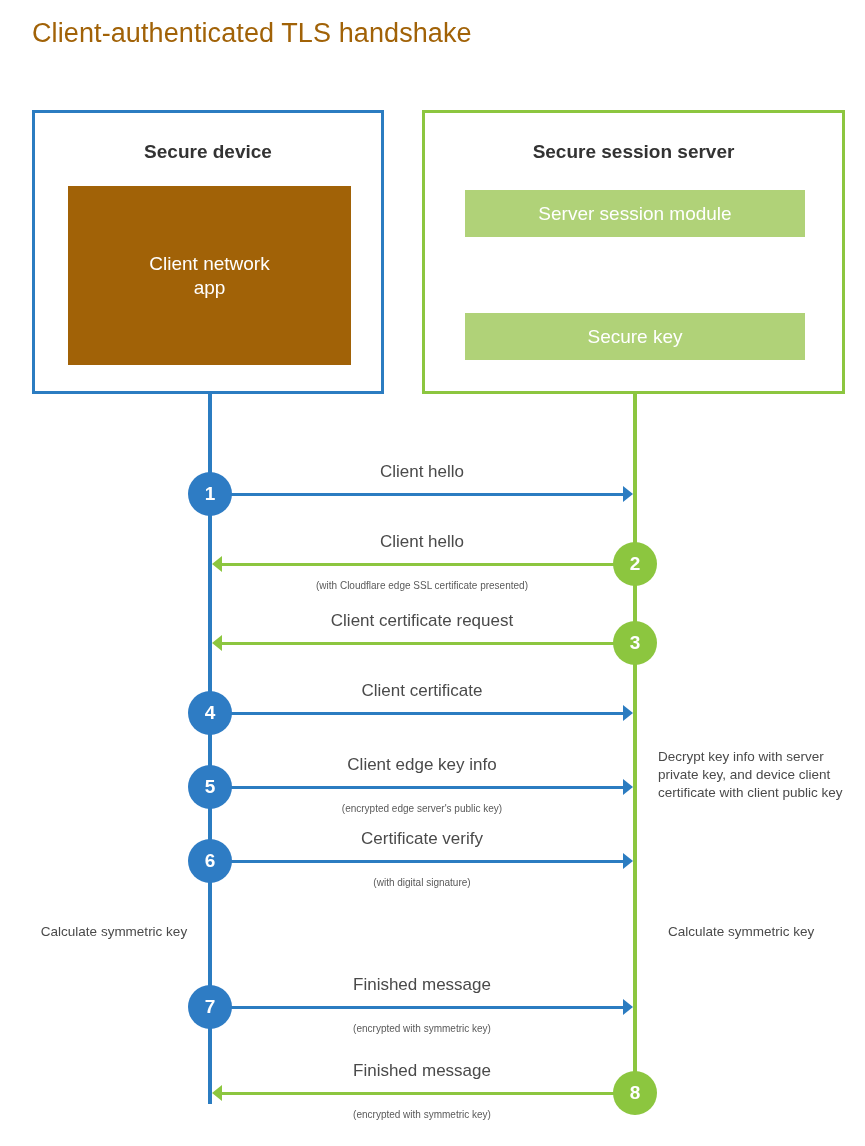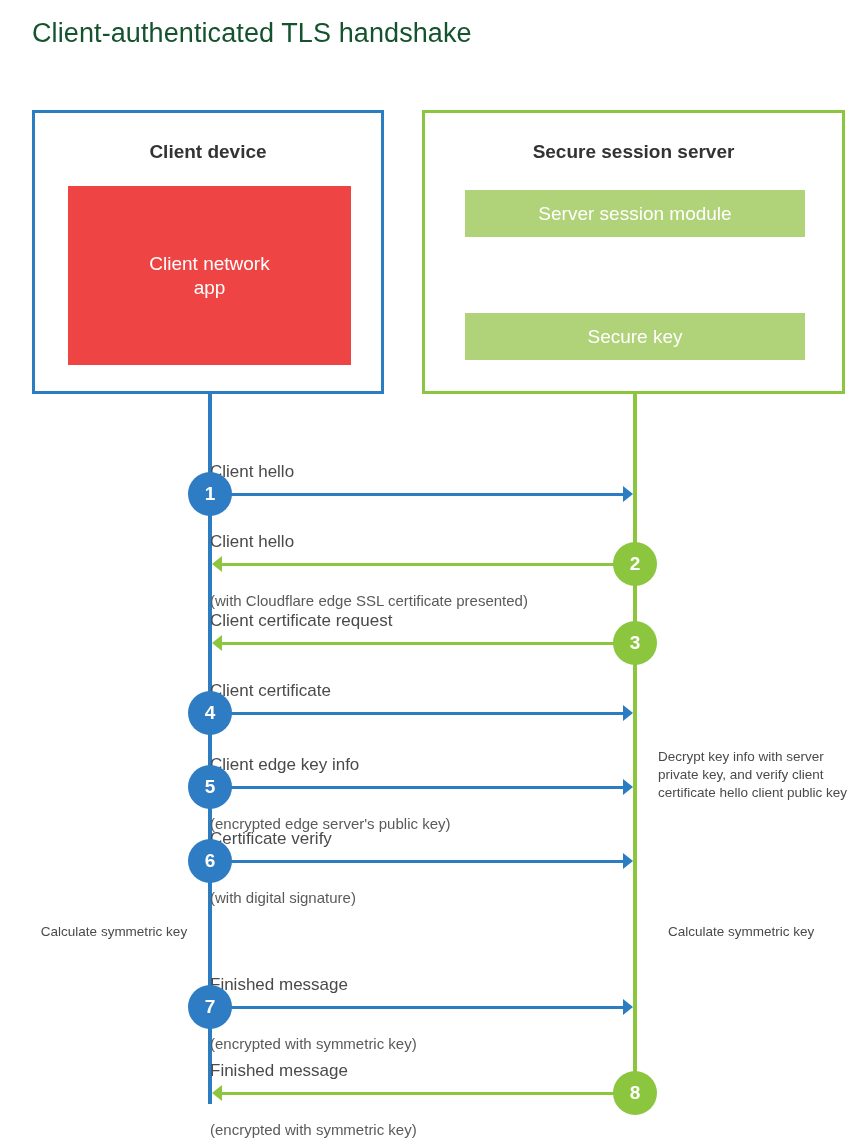--- a/index.html
+++ b/index.html
@@ -9,21 +9,21 @@
     font-family:"Liberation Sans", sans-serif;
     color:#4a4a4a;
     overflow:hidden;
     position:relative;
   }
   #stage{position:absolute;left:0;top:0;width:865px;height:1146px;}
 
   
   .title{
     position:absolute;left:32px;top:18px;
-    font-size:27px;font-weight:400;color:#14532d;
+    font-size:27px;font-weight:400;color:#a16207;
     letter-spacing:.1px;white-space:nowrap;
   }
 
   
   .party-box{position:absolute;background:#ffffff;box-sizing:border-box;}
   .party-box.client{left:32px;top:110px;width:352px;height:284px;border:3px solid #2b7cc1;}
   .party-box.server{left:422px;top:110px;width:423px;height:284px;border:3px solid #8cc63f;}
 
   .party-title{
     position:absolute;left:0;right:0;top:28px;
@@ -31,21 +31,21 @@
   }
 
   .inner-block{
     position:absolute;box-sizing:border-box;
     display:flex;align-items:center;justify-content:center;
     text-align:center;color:#ffffff;font-size:19px;font-weight:400;
     line-height:1.22;
   }
   .client-app{
     left:33px;top:73px;width:283px;height:179px;
-    background:#ef4444;
+    background:#a16207;
   }
   .srv-bar{
     left:40px;width:340px;height:47px;background:#b0d278;
   }
   .srv-bar.b0{top:77px;}
   .srv-bar.b1{top:139px;}
   .srv-bar.b2{top:200px;}
 
   
   .lifeline{position:absolute;width:4px;}
@@ -57,25 +57,25 @@
   .arrow-line{position:absolute;height:3px;}
   .arrow-head{position:absolute;width:0;height:0;}
   .arrow-head.right{
     border-top:8px solid transparent;border-bottom:8px solid transparent;
   }
   .arrow-head.left{
     border-top:8px solid transparent;border-bottom:8px solid transparent;
   }
 
   .msg-label{
-    position:absolute;left:210px;width:424px;
+    position:absolute;left:210px;width:424px;text-align:center;
     font-size:16px;color:#4a4a4a;white-space:nowrap;
   }
   .msg-label.main{top:-32px;font-size:17px;}
-  .msg-label.sub{top:28px;font-size:15px;color:#5a5a5a;}
+  .msg-label.sub{top:16px;font-size:10px;color:#5a5a5a;}
 
   
   .step{
     position:absolute;width:44px;height:44px;border-radius:50%;
     display:flex;align-items:center;justify-content:center;
     color:#ffffff;font-size:19px;font-weight:bold;
   }
   .step.blue{background:#2e7cc4;}
   .step.green{background:#8cc63f;}
 
@@ -88,21 +88,21 @@
   .note.calc-right{left:668px;top:923px;width:180px;text-align:left;}
 </style>
 </head>
 <body>
 
 <div id="stage">
 
   <div class="title">Client-authenticated TLS handshake</div>
 
   <div class="party-box client">
-    <div class="party-title">Client device</div>
+    <div class="party-title">Secure device</div>
     <div class="inner-block client-app">
       <span>
         <span>Client network</span><br>
         <span>app</span>
       </span>
     </div>
   </div>
 
   <div class="party-box server">
     <div class="party-title">Secure session server</div>
@@ -166,17 +166,17 @@
       </div>
       <div class="msg" style="top: 1093px;">
         <div class="arrow-line" style="background: rgb(140, 198, 63); top: -1px; left: 222px; width: 413px;"></div>
         <div class="arrow-head left" style="top: -8px; left: 212px; border-right: 10px solid rgb(140, 198, 63);"></div>
         <div class="msg-label main">Finished message</div>
         <div class="msg-label sub">(encrypted with symmetric key)</div>
         <div class="step green" style="top: -22px; left: 613px;">8</div>
       </div>
     </div>
 
-  <div class="note right-note">Decrypt key info with server private key, and verify client certificate hello client public key</div>
+  <div class="note right-note">Decrypt key info with server private key, and device client certificate with client public key</div>
   <div class="note calc-left">Calculate symmetric key</div>
   <div class="note calc-right">Calculate symmetric key</div>
 
 </div>
 
 </body></html>

